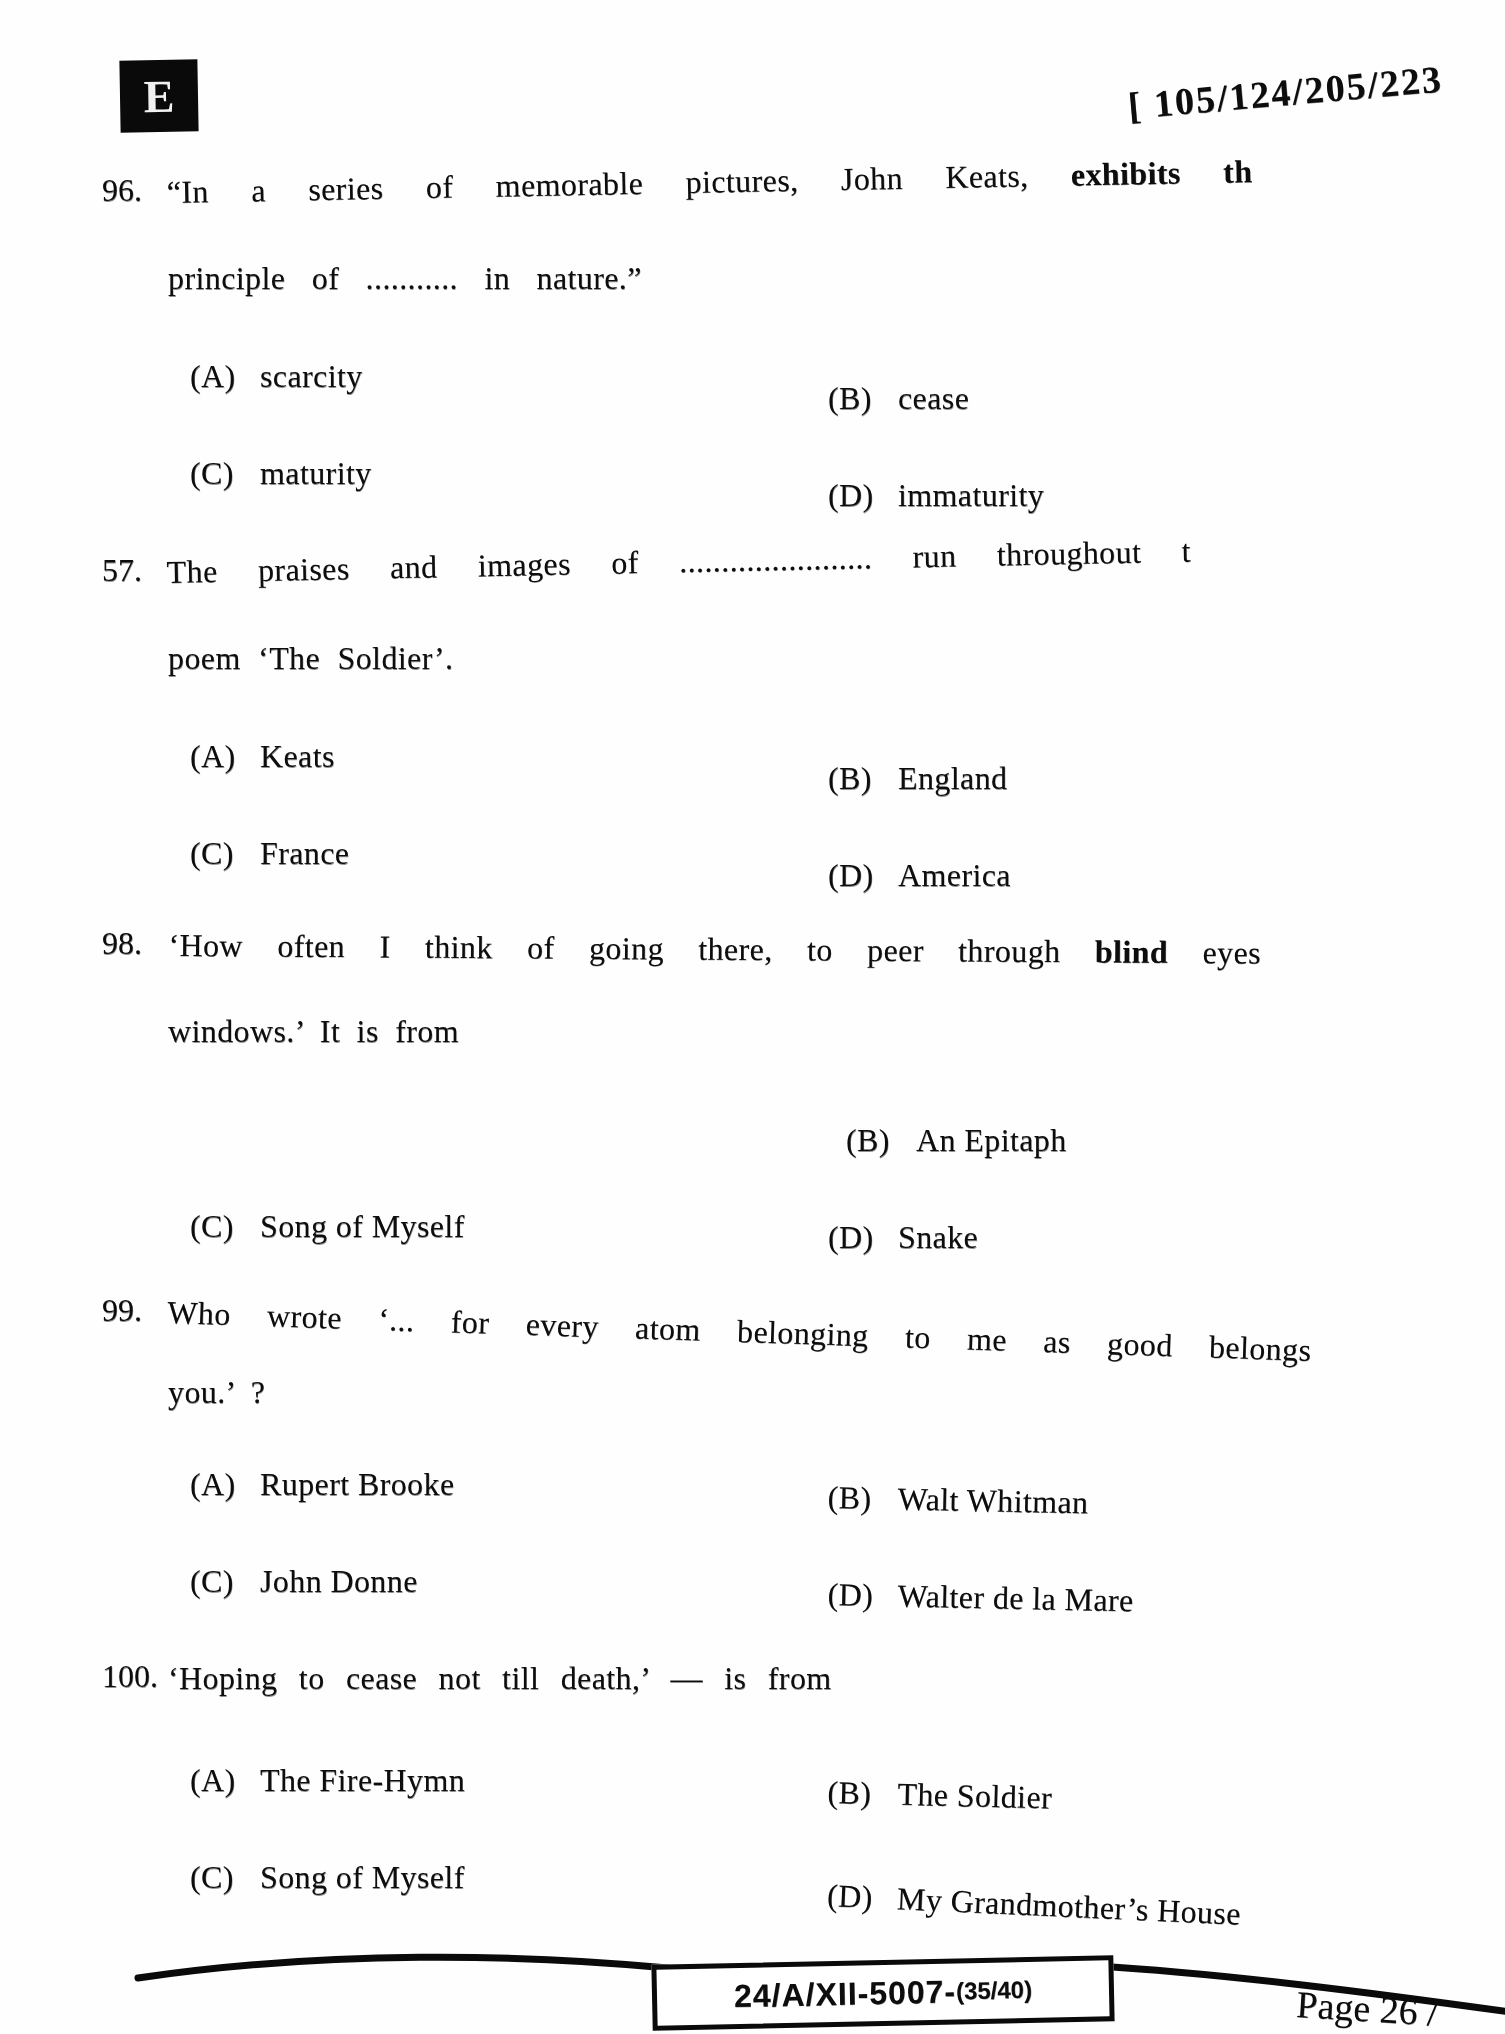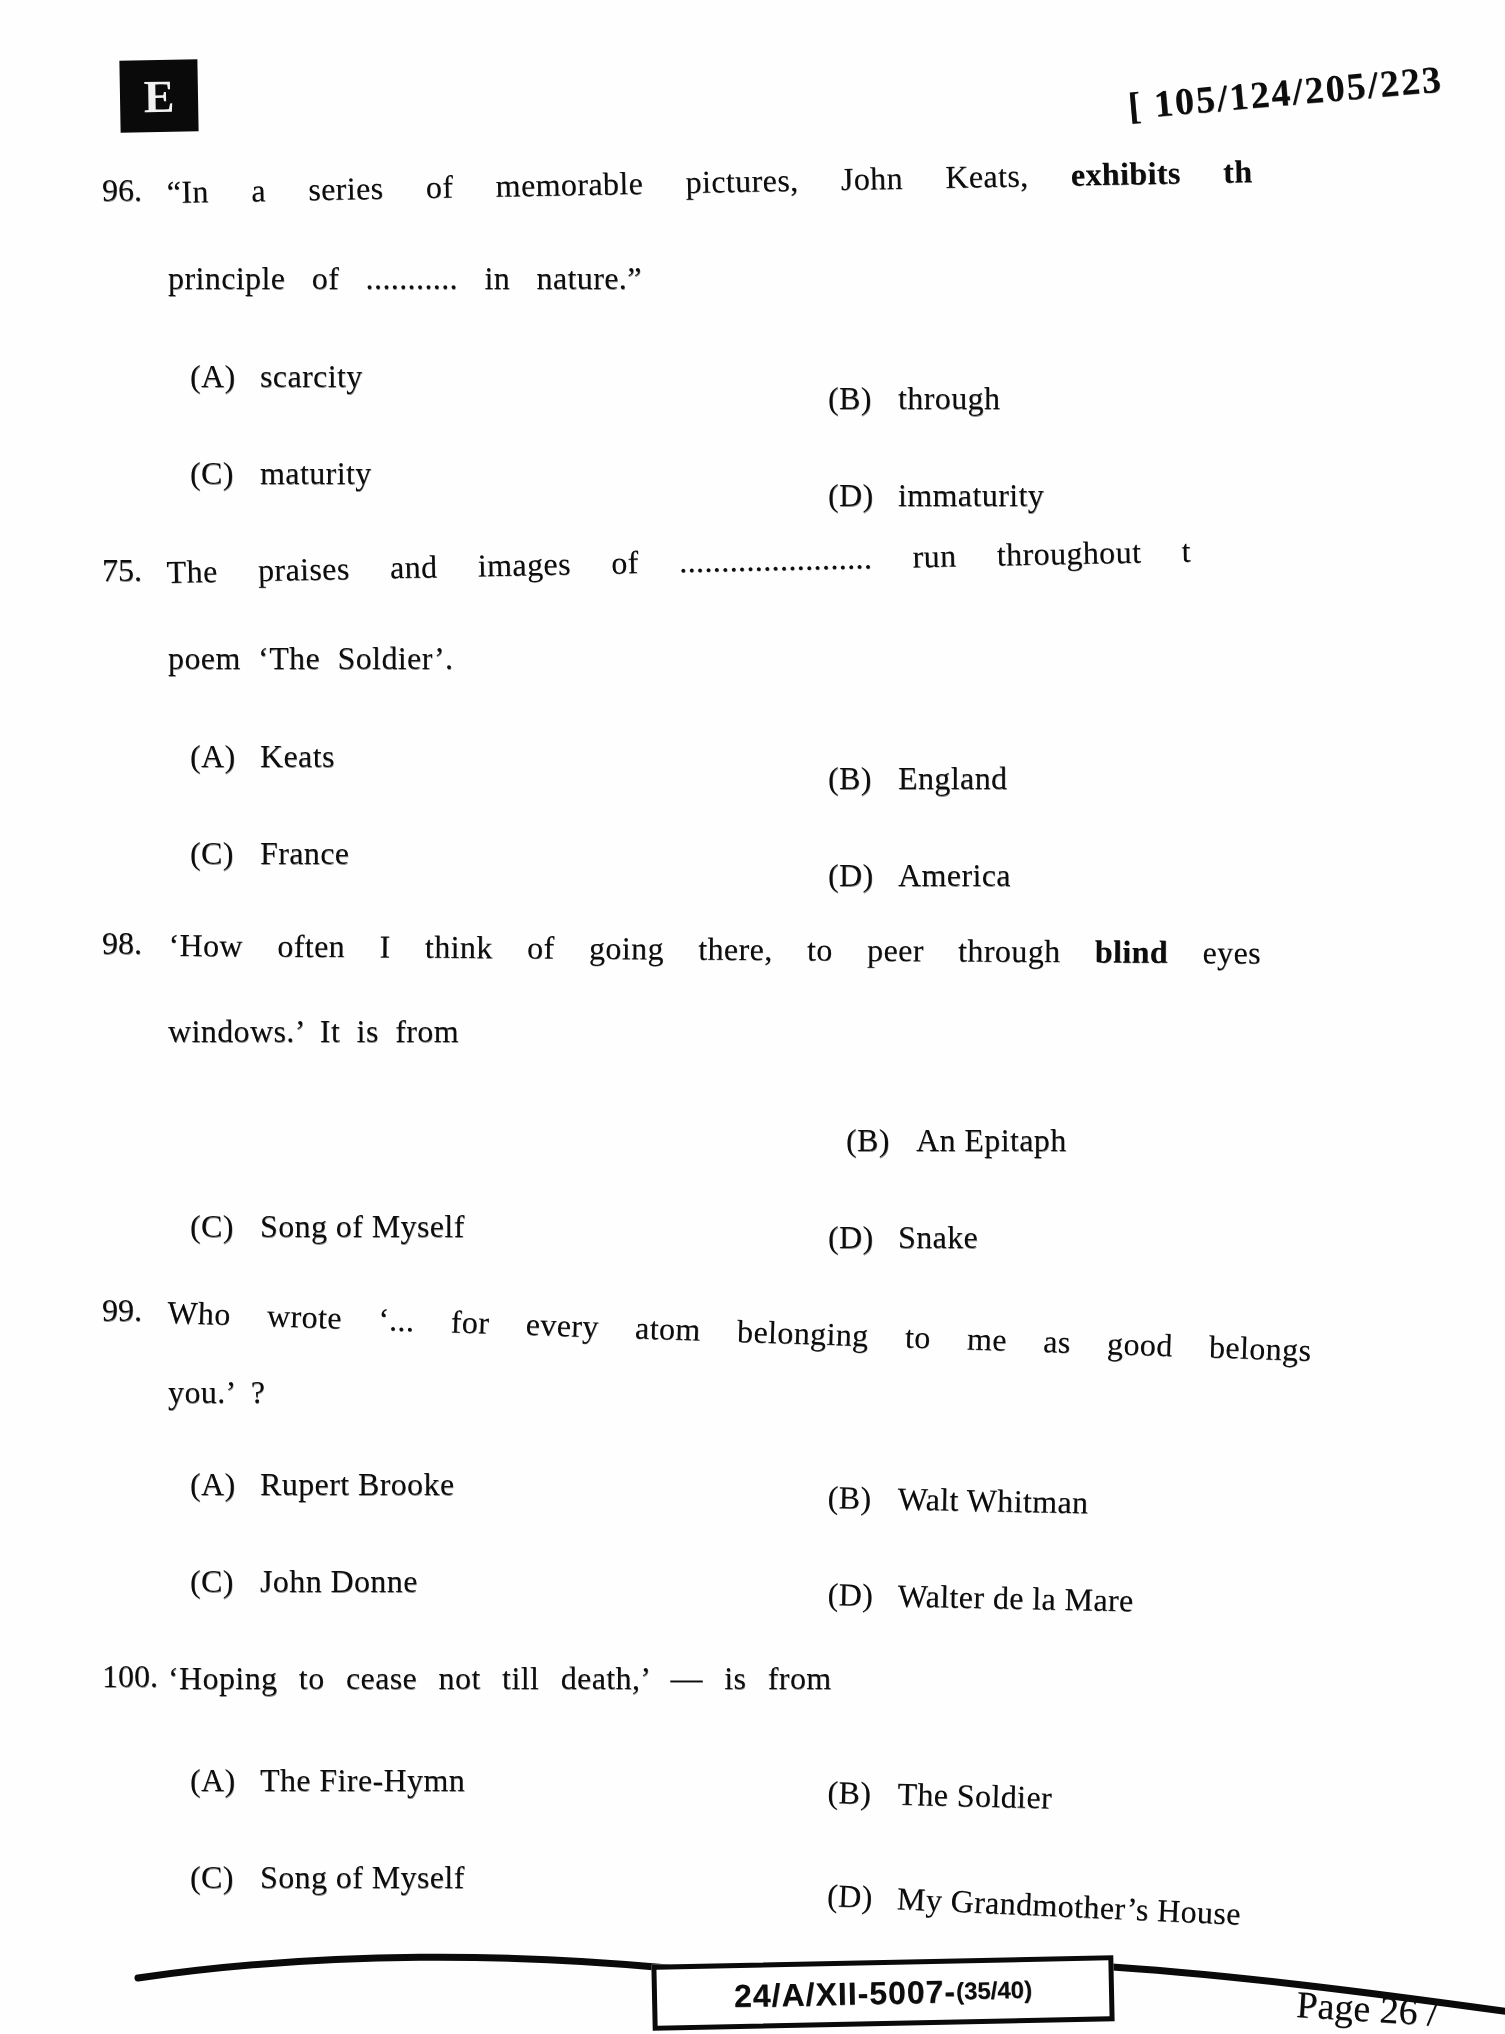--- a/index.html
+++ b/index.html
@@ -101,30 +101,30 @@
   <div id="questions-container">
       <div class="question q-0">
     <span class="q-num ink">96.</span>
     <div class="q-lines">
           <div class="q-line q-line-0 ink"><span>“In a series of memorable pictures, John Keats, </span><span class="bold">exhibits th</span></div>
           <div class="q-line q-line-1 ink"><span>principle of ........... in nature.”</span></div>
         </div>
     <div class="options">
           <div class="opt-row">
             <div class="opt left ink"><span class="opt-label">(A)</span><span class="opt-text">scarcity</span></div>
-            <div class="opt right ink"><span class="opt-label">(B)</span><span class="opt-text">through</span></div>
+            <div class="opt right ink"><span class="opt-label">(B)</span><span class="opt-text">cease</span></div>
           </div>
           <div class="opt-row">
             <div class="opt left ink"><span class="opt-label">(C)</span><span class="opt-text">maturity</span></div>
             <div class="opt right ink"><span class="opt-label">(D)</span><span class="opt-text">immaturity</span></div>
           </div>
         </div>
   </div>
       <div class="question q-1">
-    <span class="q-num ink">75.</span>
+    <span class="q-num ink">57.</span>
     <div class="q-lines">
           <div class="q-line q-line-0 ink"><span>The praises and images of ....................... run throughout t</span></div>
           <div class="q-line q-line-1 ink"><span>poem ‘The Soldier’.</span></div>
         </div>
     <div class="options">
           <div class="opt-row">
             <div class="opt left ink"><span class="opt-label">(A)</span><span class="opt-text">Keats</span></div>
             <div class="opt right ink"><span class="opt-label">(B)</span><span class="opt-text">England</span></div>
           </div>
           <div class="opt-row">

